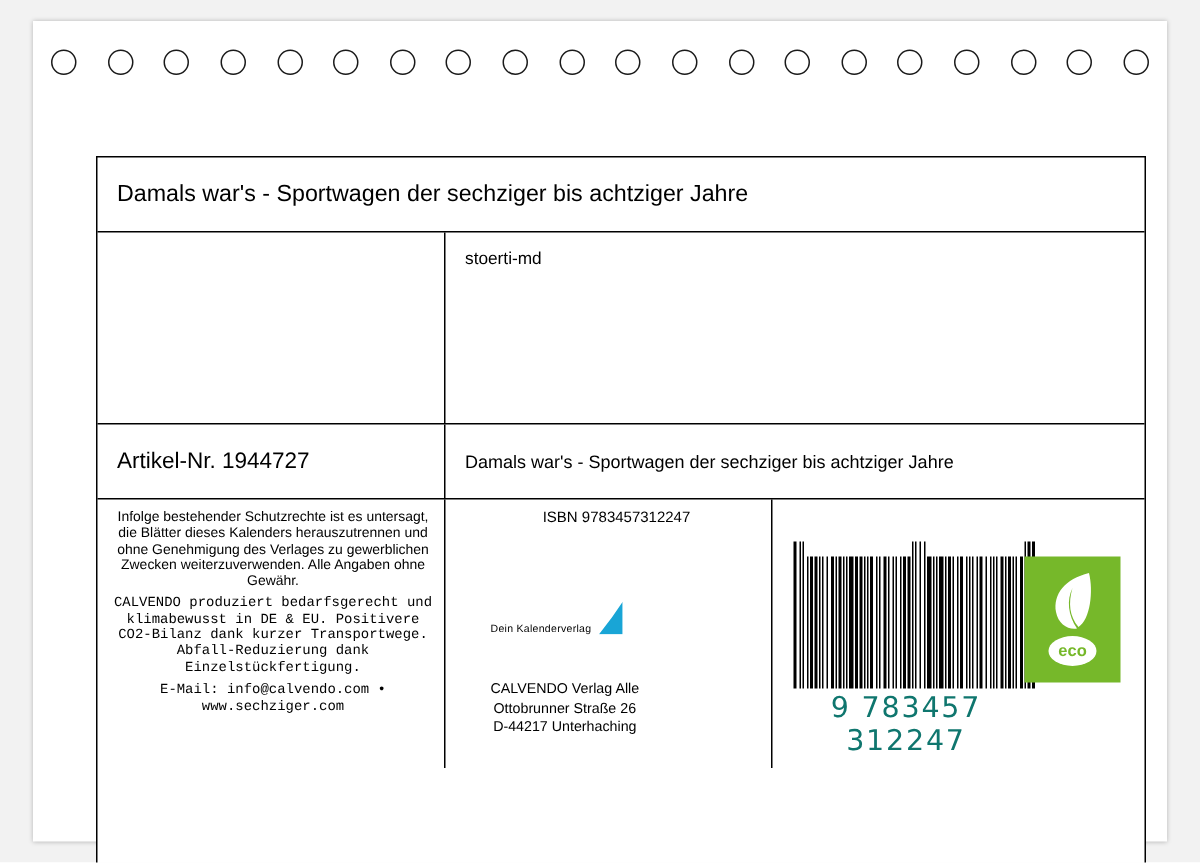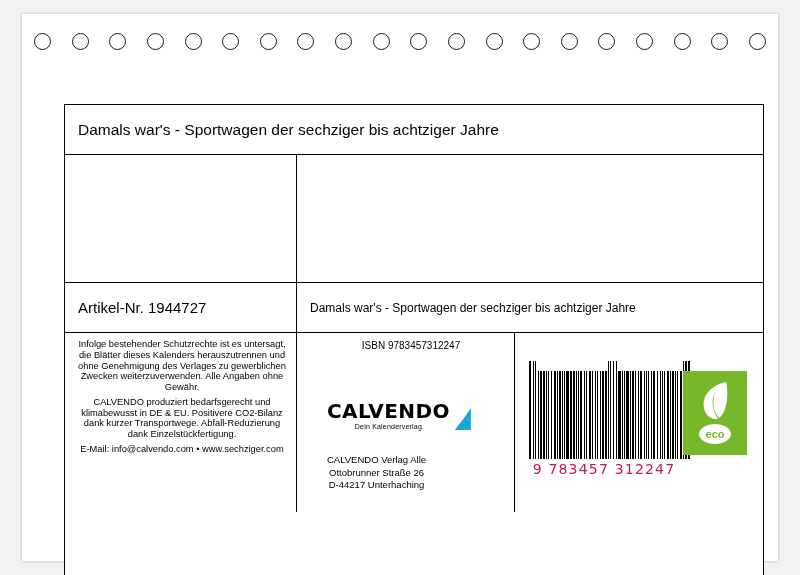--- a/index.html
+++ b/index.html
@@ -105,21 +105,21 @@
   .r-bottom { height: 179px; }
   .cell-legal {
     width: 232px;
     border-right: 1.5px solid #000;
     padding: 6px 8px 4px 11px;
     font-size: 9.3px;
     line-height: 1.16;
     color: #000;
   }
   .cell-legal p { margin: 0; }
-  .cell-legal .blk { margin-top: 4px; }
+  .cell-legal .blk { margin-top: 4px; font-family: Liberation Mono, monospace; }
 
   .cell-isbn {
     width: 218px;
     border-right: 1.5px solid #000;
     padding: 7px 0 4px 11px;
     position: relative;
   }
   .isbn-text { font-size: 10px; color: #000; }
 
   .logo-wrap {
@@ -177,23 +177,23 @@
     align-items: flex-end;
   }
   .bars { display: flex; align-items: flex-end; height: 98px; }
   .bar { background: #000; margin-right: 1.4px; }
   .barcode-digits {
     position: absolute;
     left: 8px;
     top: 128px;
     width: 162px;
     font-family: "DejaVu Sans", sans-serif;
-    font-size: 14px;
+    font-size: 19px;
     letter-spacing: 1.2px;
-    color: #be185d;
+    color: #0f766e;
   }
 
   .eco {
     position: absolute;
     right: 16px;
     top: 38px;
     width: 64px;
     height: 84px;
     background: #76b82a;
     display: flex;
@@ -252,20 +252,21 @@
   </div>
 
   <div class="doc">
 
     <div class="row r-title">
       <div class="title-text">Damals war's - Sportwagen der sechziger bis achtziger Jahre</div>
     </div>
 
     <div class="row r-author">
       <div class="cell-left-blank"></div>
+      <div class="cell-author">stoerti-md</div>
     </div>
 
     <div class="row r-artikel">
       <div class="cell-artikel">Artikel-Nr. 1944727</div>
       <div class="cell-subtitle">Damals war's - Sportwagen der sechziger bis achtziger Jahre</div>
     </div>
 
     <div class="row r-bottom">
 
       <div class="cell-legal">
@@ -273,21 +274,20 @@
         <p class="blk">CALVENDO produziert bedarfsgerecht und klimabewusst in DE &amp; EU. Positivere CO2-Bilanz dank kurzer Transportwege. Abfall-Reduzierung dank Einzelstückfertigung.</p>
         <p class="blk">E-Mail: info@calvendo.com • www.sechziger.com</p>
       </div>
 
       <div class="cell-isbn">
         <div class="isbn-text">ISBN 9783457312247</div>
 
         <div class="logo-wrap">
           <div class="logo-line">
             <div>
-              <div class="logo-word">CALVENDO</div>
               <div class="logo-sub">Dein Kalenderverlag</div>
             </div>
             <div class="logo-mark"></div>
           </div>
         </div>
 
         <div class="pub-addr">
           <div>CALVENDO Verlag Alle</div>
           <div>Ottobrunner Straße 26</div>
           <div>D-44217 Unterhaching</div>

